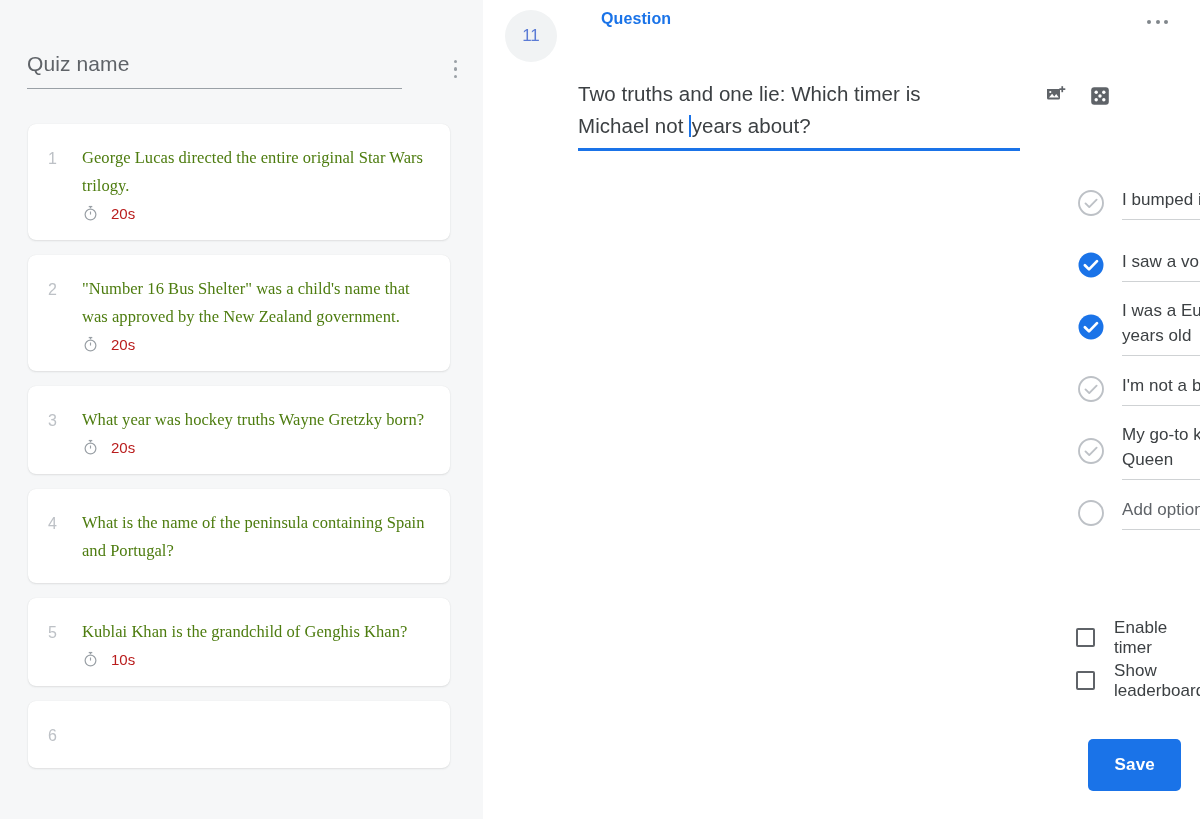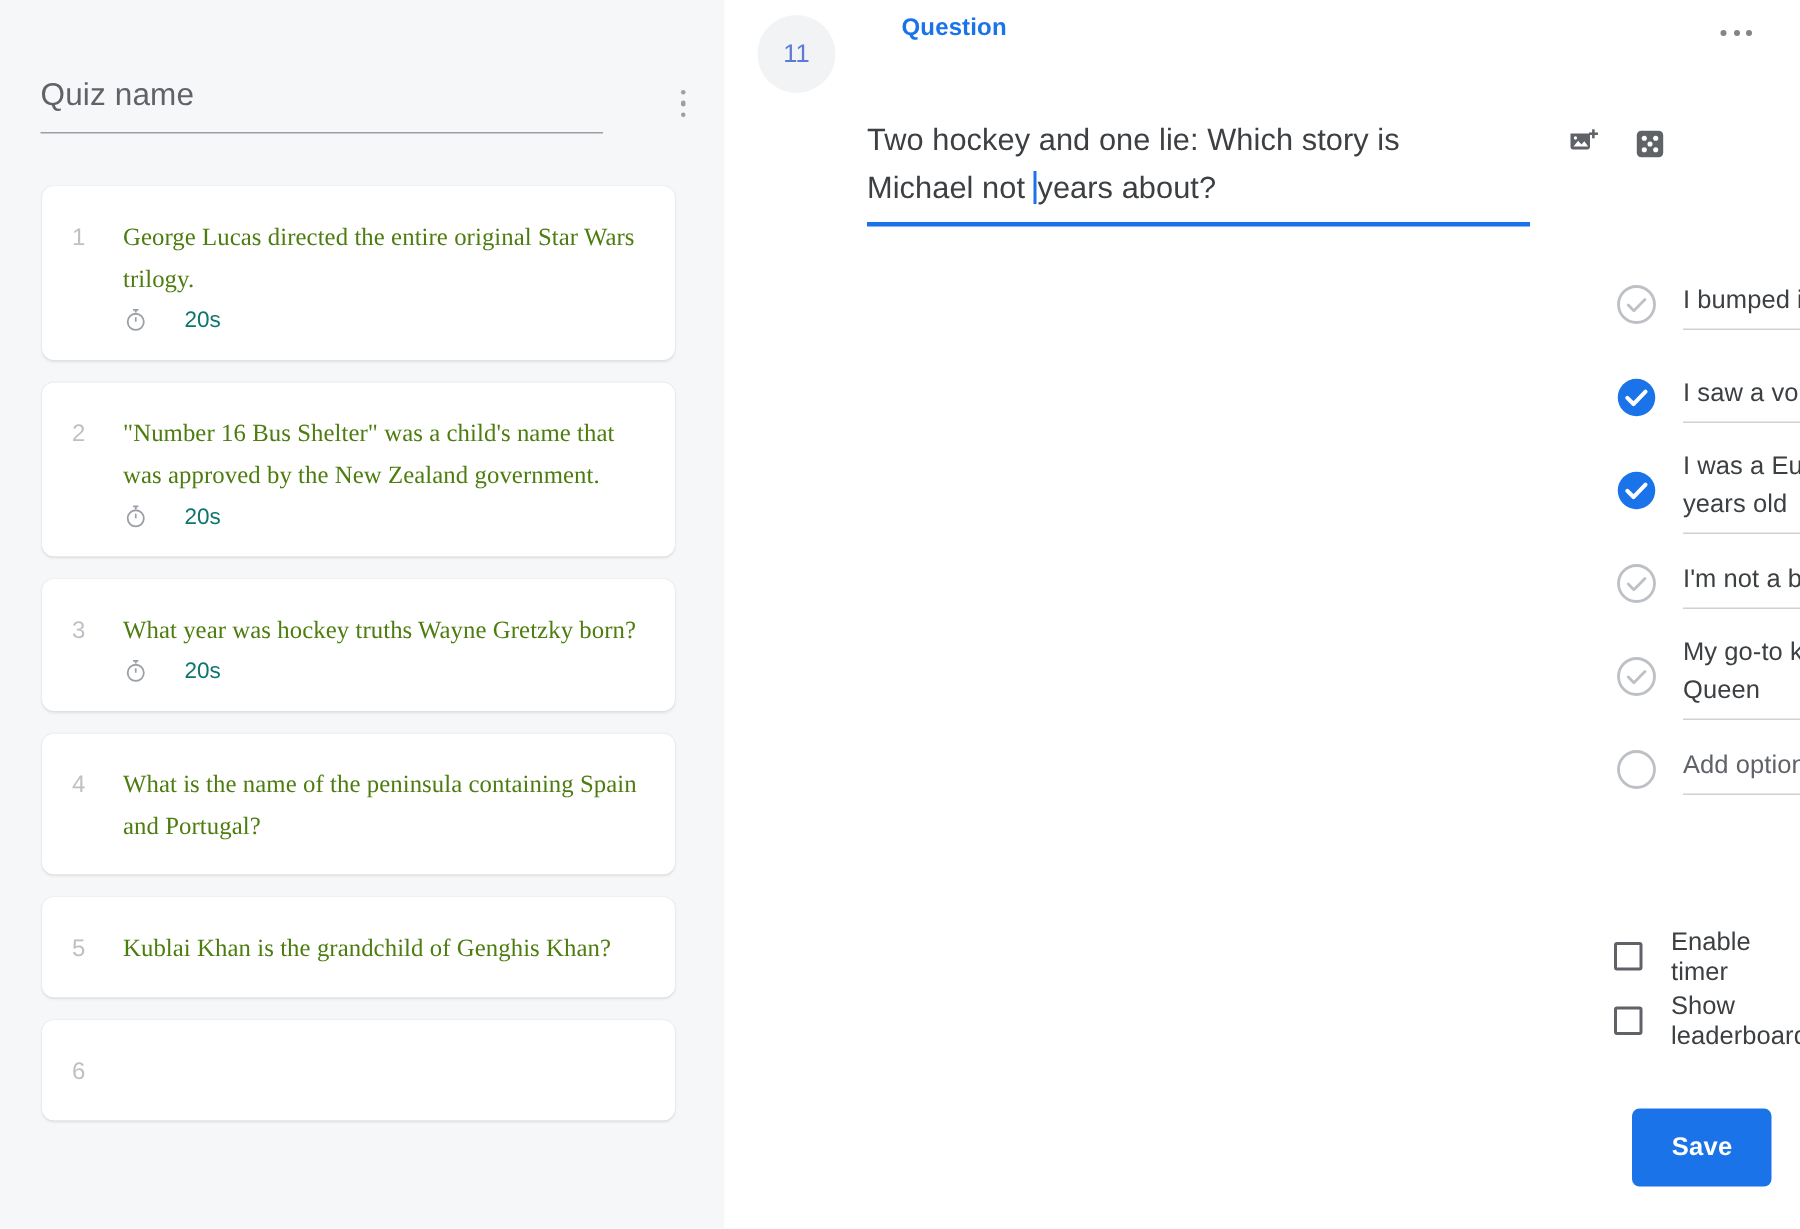--- a/index.html
+++ b/index.html
@@ -132,23 +132,23 @@
     color: #4d7c0f;
     line-height: 28px;
     letter-spacing: 0.05px;
     font-family: Liberation Serif, serif;
   }
 
   .qcard-timer {
     margin-top: 5px;
     display: flex;
     align-items: center;
-    gap: 24px;
+    gap: 12px;
     font-size: 15px;
-    color: #0f766e;
+    color: #b91c1c;
   }
   .stopwatch { width: 17px; height: 17px; display:block; }
 
   
   .main {
     flex: 1;
     position: relative;
     height: 819px;
     background: #ffffff;
   }
@@ -402,20 +402,29 @@
         <div class="qcard-num">4</div>
         <div class="qcard-body">
           <div class="qcard-text">What is the name of the peninsula containing Spain and Portugal?</div>
         </div>
       </div>
 
       <div class="qcard">
         <div class="qcard-num">5</div>
         <div class="qcard-body">
           <div class="qcard-text">Kublai Khan is the grandchild of Genghis Khan?</div>
+          <div class="qcard-timer">
+            <svg class="stopwatch" viewBox="0 0 24 24">
+              <line x1="9.5" y1="2.2" x2="14.5" y2="2.2" stroke="#9aa0a6" stroke-width="1.8"></line>
+              <line x1="12" y1="2.2" x2="12" y2="4.6" stroke="#9aa0a6" stroke-width="1.8"></line>
+              <circle cx="12" cy="13.5" r="7.6" fill="none" stroke="#9aa0a6" stroke-width="1.7"></circle>
+              <line x1="12" y1="13.5" x2="12" y2="9.2" stroke="#9aa0a6" stroke-width="1.6"></line>
+            </svg>
+            <span>10s</span>
+          </div>
         </div>
       </div>
 
       <div class="qcard">
         <div class="qcard-num">6</div>
         <div class="qcard-body">
           <div class="qcard-text"></div>
         </div>
       </div>
 
@@ -431,21 +440,21 @@
       <div class="dots-h">
         <span></span>
           <span></span>
           <span></span>
       </div>
     </div>
 
     <div class="question-block">
       <div class="qtext-row">
         <div class="qtext-wrap">
-          <div class="qtext"><span>Two hockey and one lie: Which story is
+          <div class="qtext"><span>Two truths and one lie: Which timer is
 Michael not </span><span class="caret"></span><span>years about?</span></div>
           <div class="qtext-underline"></div>
         </div>
 
         <div class="qtext-icons">
           <svg class="icon-btn" viewBox="0 0 24 24">
             <path d="M3 5h13v9a1.6 1.6 0 0 1-1.6 1.6H4.6A1.6 1.6 0 0 1 3 14V5z" fill="#5f6368"></path>
             <path d="M5 13.6l3.1-3.8 2.2 2.6 1.9-2.3 2.6 3.5z" fill="#ffffff"></path>
             <circle cx="6.3" cy="8" r="1.1" fill="#ffffff"></circle>
             <rect x="17.4" y="2.2" width="1.7" height="6" fill="#5f6368"></rect>

